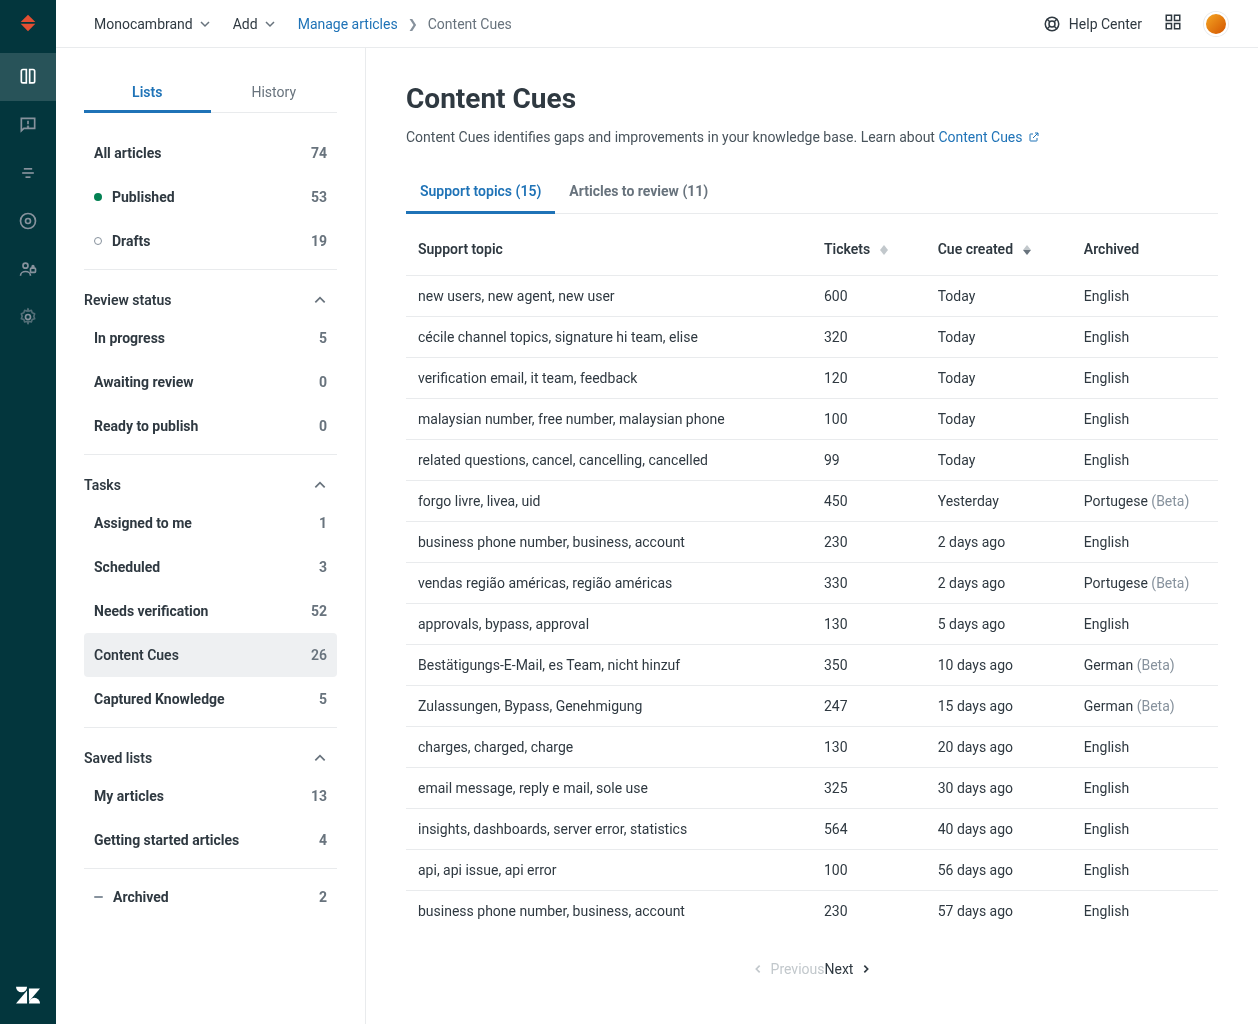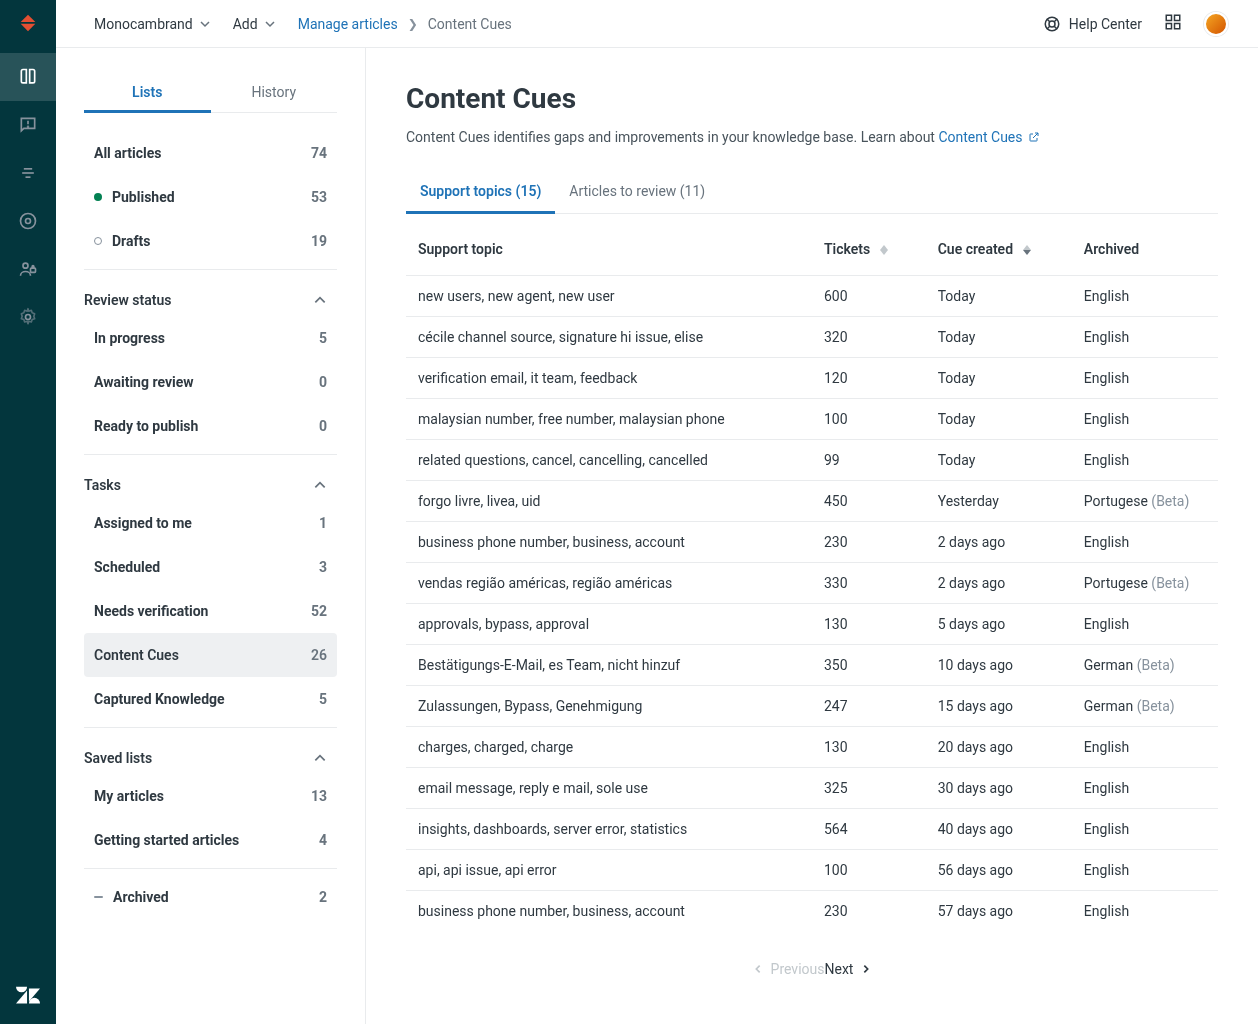--- a/index.html
+++ b/index.html
@@ -36,21 +36,21 @@
 .count { color:#68737d; font-size:14px;}
 .dot { width:8px;height:8px;border-radius:50%; display:inline-block;}
 .dot.green{background:#038153;}
 .dot.hollow{border:1.5px solid #87929d;}
 .dot.dash{width:9px;height:2px;border-radius:1px;background:#87929d;}
 .content { flex:1; padding: 34px 40px; overflow:auto;}
 h1.title { font-size:28px; font-weight:700; margin-bottom:14px;}
 .subtitle { color:#49545c; font-size:14px; margin-bottom:26px;}
 .subtitle a{ color:#1f73b7; text-decoration:none; display:inline-flex;align-items:center;gap:5px;}
 .main-tabs { display:flex; border-bottom:1px solid #e9ebed; margin-bottom:9px;}
-.main-tabs .mtab { padding:12px 14px; color:#68737d; cursor:pointer;}
+.main-tabs .mtab { padding:12px 14px; color:#68737d; cursor:pointer;font-weight:bold;}
 .main-tabs .mtab.active { color:#1f73b7; font-weight:600; border-bottom:3px solid #1f73b7; margin-bottom:-1px;}
 table { width:100%; border-collapse:collapse; margin-top:6px;}
 th { text-align:left; font-weight:600; padding:18px 12px 18px 12px; color:#2f3941; font-size:14px;}
 th .sort{ display:inline-flex; flex-direction:column; margin-left:6px; vertical-align:middle;}
 td { padding:12px 12px; border-top:1px solid #e9ebed; font-size:14px; color:#2f3941;}
 td.lang .beta{ color:#87929d;}
 .pager { display:flex; justify-content:center; padding:30px 0 10px;}
 .pager .btn { display:flex; align-items:center; gap:8px; color:#2f3941; cursor:pointer;}
 .pager .btn.disabled{ color:#c2c8cc; cursor:default;}
 svg { flex-shrink:0; }
@@ -337,21 +337,21 @@
             </tr>
           </thead>
           <tbody id="rows">
               <tr>
                 <td>new users, new agent, new user</td>
                 <td>600</td>
                 <td>Today</td>
                 <td class="lang">English</td>
               </tr>
               <tr>
-                <td>cécile channel source, signature hi issue, elise</td>
+                <td>cécile channel topics, signature hi team, elise</td>
                 <td>320</td>
                 <td>Today</td>
                 <td class="lang">English</td>
               </tr>
               <tr>
                 <td>verification email, it team, feedback</td>
                 <td>120</td>
                 <td>Today</td>
                 <td class="lang">English</td>
               </tr>

